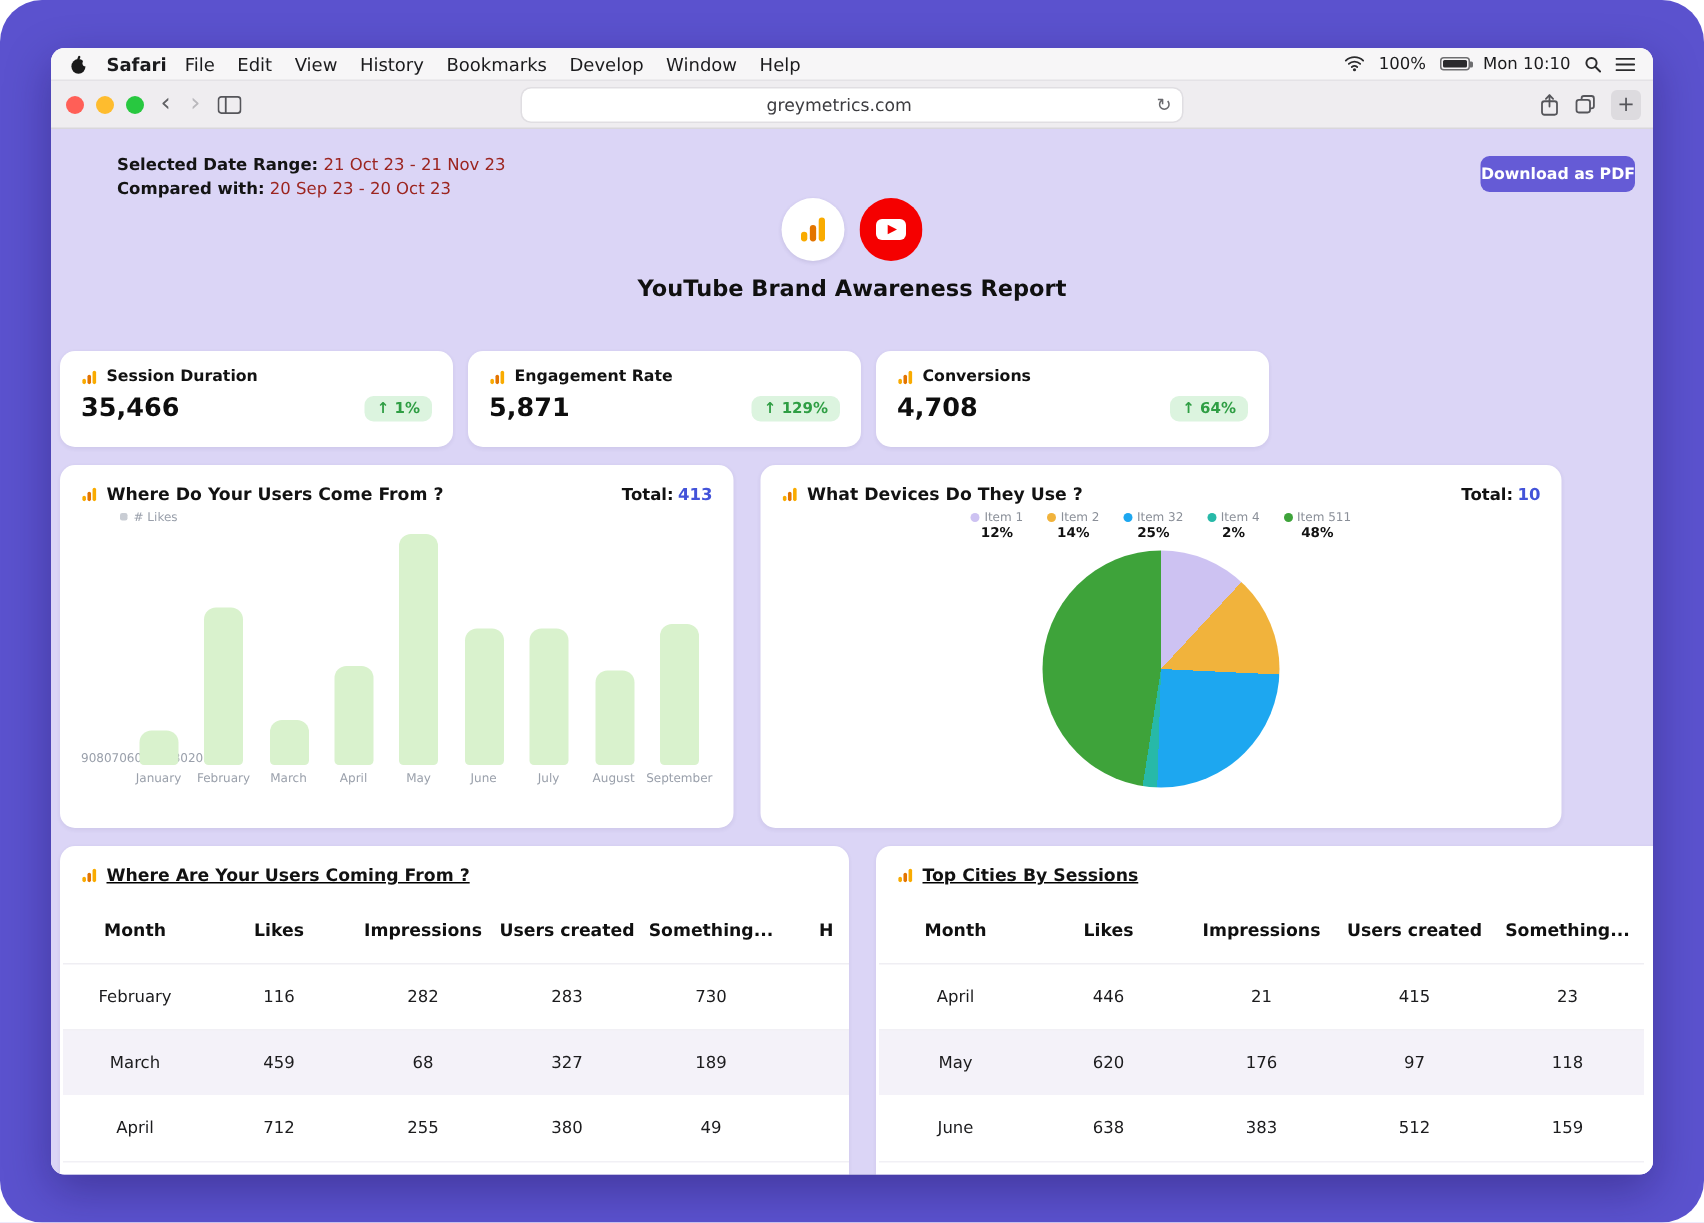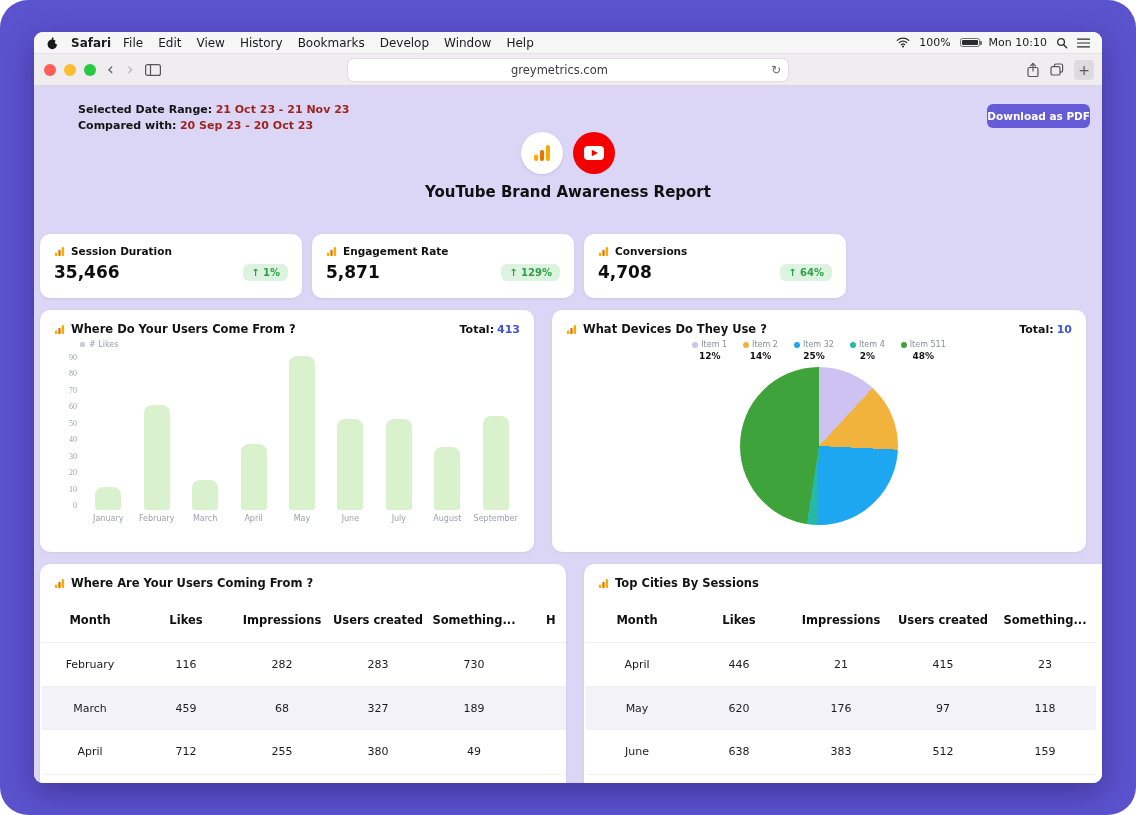--- a/index.html
+++ b/index.html
@@ -77,21 +77,21 @@
   
   .content {
     height: 697px; background: #dbd5f6;
     position: relative; overflow: hidden;
   }
   .page { width: 1160px; position: relative; }
 
   .header-band { position: relative; width: 1068px; height: 148px; }
   .dates { position: absolute; left: 16px; top: 16px; font-size: 11px; line-height: 16px; }
   .date-label { font-weight: 700; color: #141414; margin-left: 28px; }
-  .date-value { font-weight: 700; color: #9c2520; }
+  .date-value { font-weight: 400; color: #9c2520; }
   .download-btn {
     position: absolute; right: 12px; top: 18px;
     background: #655bd6; color: #ffffff;
     font-size: 10.5px; font-weight: 700;
     padding: 6px 0; border-radius: 6px; border: 0;
     font-family: "DejaVu Sans", "Liberation Sans", sans-serif;
     cursor: pointer;
   }
   .header-center { padding-top: 46px; text-align: center; }
   .logos { display: inline-flex; gap: 10px; align-items: center; }
@@ -115,55 +115,55 @@
   .kpi-value { font-size: 17px; font-weight: 700; color: #0e0e0e; }
   .kpi-badge {
     background: #dcf4df; color: #2f9e44;
     font-size: 10px; font-weight: 700;
     padding: 3px 8px; border-radius: 6px; white-space: nowrap;
   }
 
   
   .charts-row { display: flex; gap: 18px; padding-left: 6px; margin-top: 12px; }
   .chart-card { height: 242px; padding: 12px 14px; }
-  .chart-card.bar-card { width: 494px; }
+  .chart-card.bar-card { width: 449px; }
   .chart-card.pie-card { width: 534px; }
   .card-head { display: flex; justify-content: space-between; align-items: center; }
   .head-left { display: flex; align-items: center; gap: 6px; font-size: 11.5px; font-weight: 700; color: #121212; }
   .total { font-size: 11px; font-weight: 700; color: #121212; white-space: nowrap; }
   .total-value { color: #4353d9; margin-left: 3px; }
 
   .series-label { display: flex; align-items: center; gap: 4px; font-size: 8px; color: #9aa0ab; margin: 4px 0 4px 26px; }
   .series-dot { width: 5px; height: 5px; border-radius: 1.5px; background: #c9cdd4; display: inline-block; }
   .plot-grid { display: flex; }
   .y-axis {
     width: 30px; height: 157px;
-    display: flex; flex-direction: column; justify-content: space-between;
+    display: flex; justify-content: space-between;
     align-items: flex-end; padding-right: 7px;
-    font-size: 8px; color: #9aa0ab; font-family: Liberation Serif, serif;
+    font-size: 8px; color: #9aa0ab;
   }
   .bars { flex: 1; display: flex; align-items: flex-end; height: 157px; }
   .bar-slot { flex: 1; display: flex; justify-content: center; align-items: flex-end; height: 157px; }
   .bar { width: 26px; border-radius: 8px 8px 3px 3px; }
   .x-row { display: flex; margin-left: 30px; margin-top: 4px; }
   .x-slot { flex: 1; text-align: center; font-size: 8px; color: #9aa0ab; }
 
   .pie-legend { display: flex; justify-content: center; gap: 16px; margin-top: 4px; }
   .legend-item { text-align: center; }
   .legend-top { display: flex; align-items: center; gap: 3px; font-size: 8px; color: #8a8f98; }
   .dot { width: 6px; height: 6px; border-radius: 50%; display: inline-block; }
   .legend-pct { font-size: 9px; font-weight: 700; color: #111; margin-top: 2px; }
   .pie { width: 158px; height: 158px; border-radius: 50%; margin: 6px auto 0; }
 
   
   .tables-row { display: flex; gap: 18px; padding-left: 6px; margin-top: 12px; }
   .table-card { height: 240px; padding: 12px 0 0 0; overflow: hidden; }
   .table-card.left { width: 526px; }
   .table-card.right { width: 534px; }
-  .table-card .card-head { padding: 0 14px 8px 14px; }
+  .table-card .card-head { padding: 0 14px 8px 14px; text-decoration: underline; }
   table { border-collapse: collapse; table-layout: fixed; }
   .table-card.left table { width: 576px; margin-left: 2px; }
   .table-card.right table { width: 510px; margin-left: 2px; }
   th, td { height: 44px; text-align: center; vertical-align: middle; }
   th { font-size: 11.5px; font-weight: 700; color: #101010; }
   td { font-size: 11px; color: #1c1c1e; }
   thead tr { border-bottom: 1px solid #efeef3; }
   tbody tr { border-bottom: 1px solid #f1f0f5; }
   tbody tr.shaded { background: #f4f2f9; border-bottom: 0; }
   .table-card.left th:last-child { text-align: left; padding-left: 24px; }

